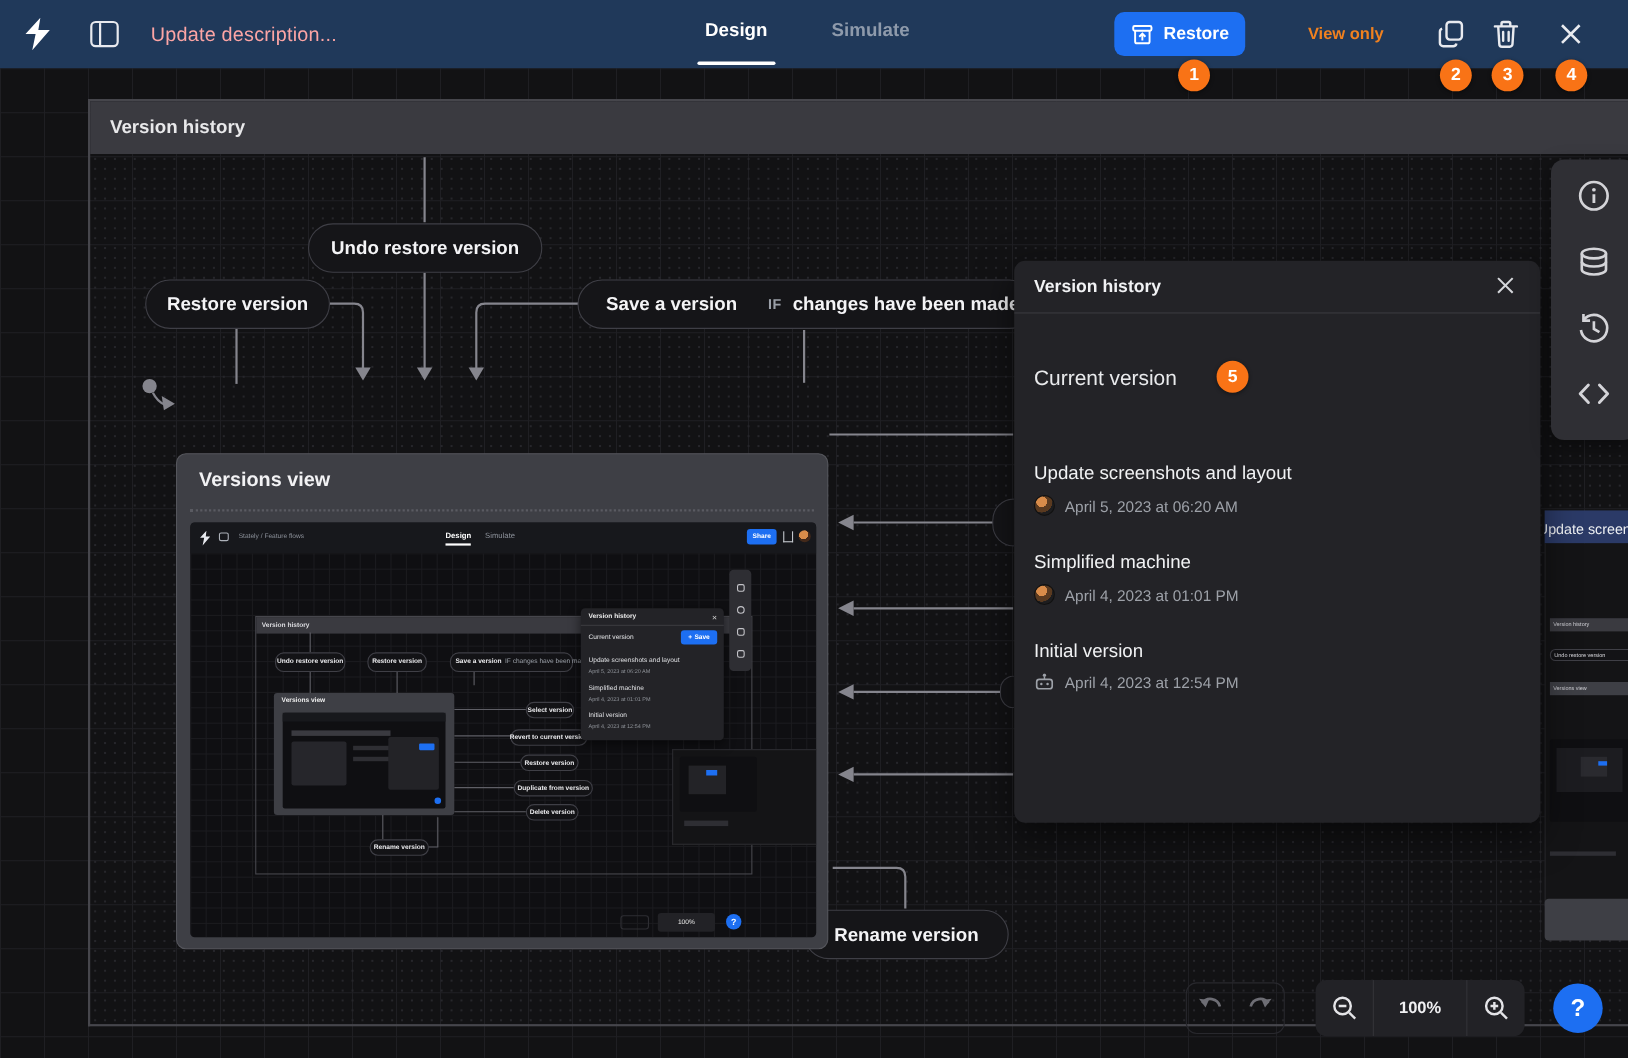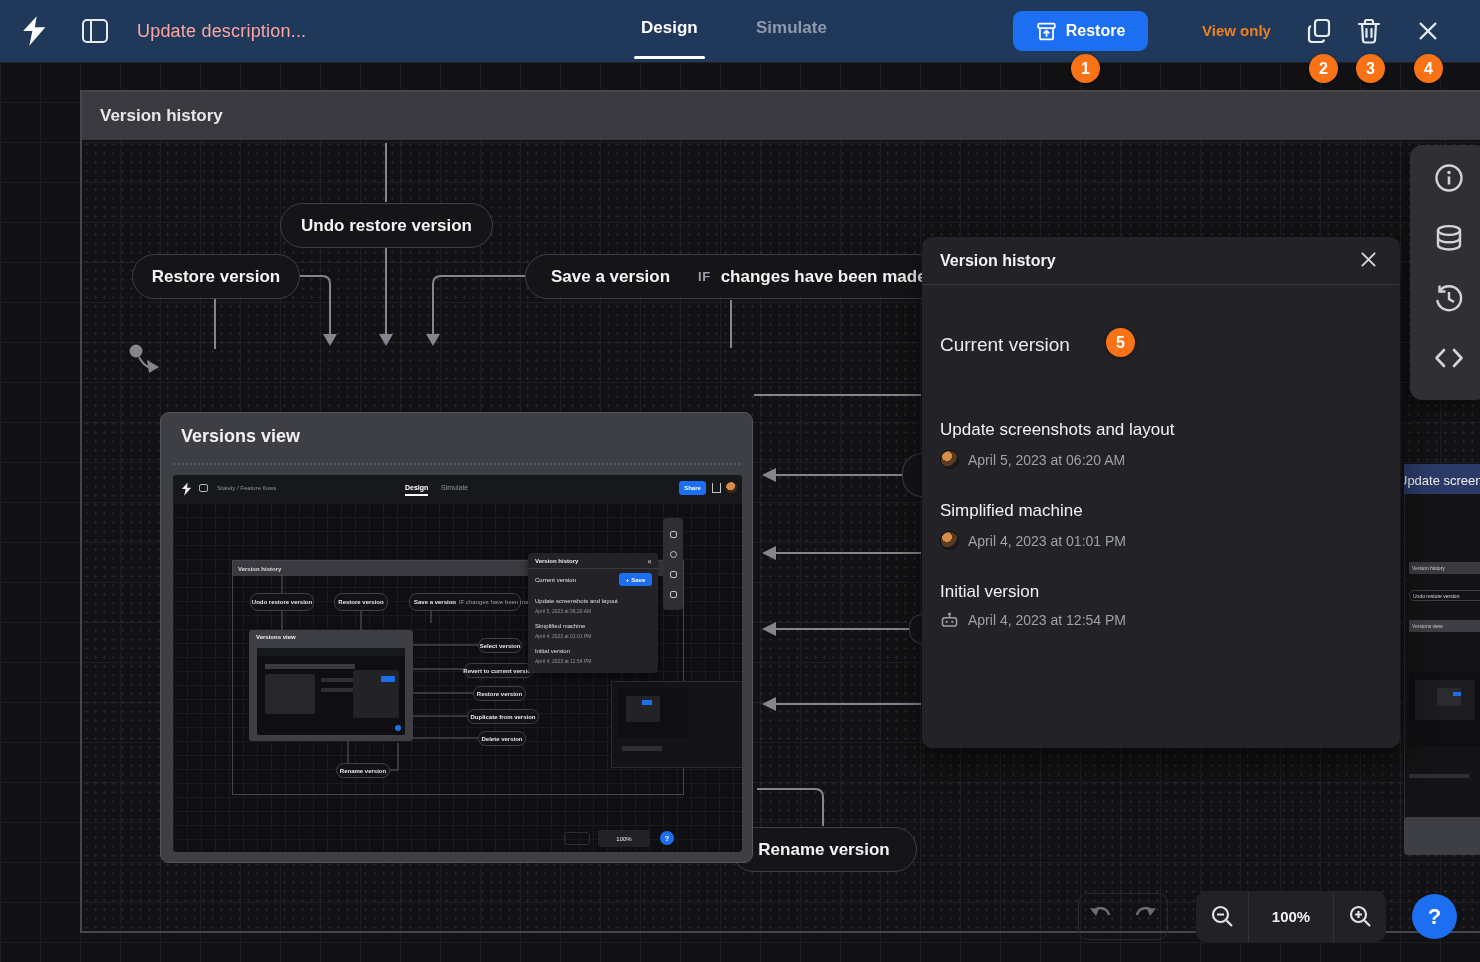--- a/index.html
+++ b/index.html
@@ -10,22 +10,22 @@
   
   .topbar { position:absolute; left:0; top:0; width:1480px; height:62px; background:#20395a; z-index:10; }
   .logo { position:absolute; left:18px; top:15px; width:30px; height:32px; }
   .sb-toggle { position:absolute; left:82px; top:19px; width:26px; height:24px; border:2px solid #e8eaef; border-radius:5px; background:transparent; cursor:pointer; }
   .sb-toggle:before { content:""; position:absolute; left:6px; top:0; bottom:0; width:2px; background:#e8eaef; }
   .doc-title { position:absolute; left:137px; top:21px; font-size:18px; font-weight:normal; color:#fca5a5; letter-spacing:.2px; }
   .tab { position:absolute; top:18px; font-size:17px; font-weight:bold; cursor:pointer; }
   .tab.design { left:641px; color:#ffffff; }
   .tab.design:after { content:""; position:absolute; left:-7px; right:-7px; top:38px; height:3px; background:#fff; border-radius:2px; }
   .tab.simulate { left:756px; color:#8e9aab; }
-  .btn-restore { position:absolute; left:1013px; top:11px; width:135px; height:40px; background:#1d6ff2; border:none; border-radius:9px; color:#fff; font-weight:bold; font-size:16px; font-family:inherit; cursor:pointer; display:flex; align-items:center; justify-content:center; gap:9px; }
-  .view-only { position:absolute; left:1189px; top:22px; font-size:15px; font-weight:bold; color:#f0811f;margin-left:13px; }
+  .btn-restore { position:absolute; left:1013px; top:11px; width:119px; height:40px; background:#1d6ff2; border:none; border-radius:9px; color:#fff; font-weight:bold; font-size:16px; font-family:inherit; cursor:pointer; display:flex; align-items:center; justify-content:center; gap:9px; }
+  .view-only { position:absolute; left:1189px; top:22px; font-size:15px; font-weight:bold; color:#f0811f; }
   .tb-icon { position:absolute; top:16px; width:30px; height:30px; background:none; border:none; cursor:pointer; padding:0; }
   .tb-icon svg { width:100%; height:100%; }
 
   
   .badge { position:absolute; width:29px; height:29px; border-radius:50%; background:#f97316; color:#fff; font-size:16px; font-weight:bold; display:flex; align-items:center; justify-content:center; z-index:12; box-shadow:0 1px 4px rgba(0,0,0,.45); }
 
   
   .canvas { position:absolute; left:0; top:62px; width:1480px; height:900px;
     background-color:#121214;
     background-image:linear-gradient(#1f1f23 1px, transparent 1px), linear-gradient(90deg,#1f1f23 1px, transparent 1px);

